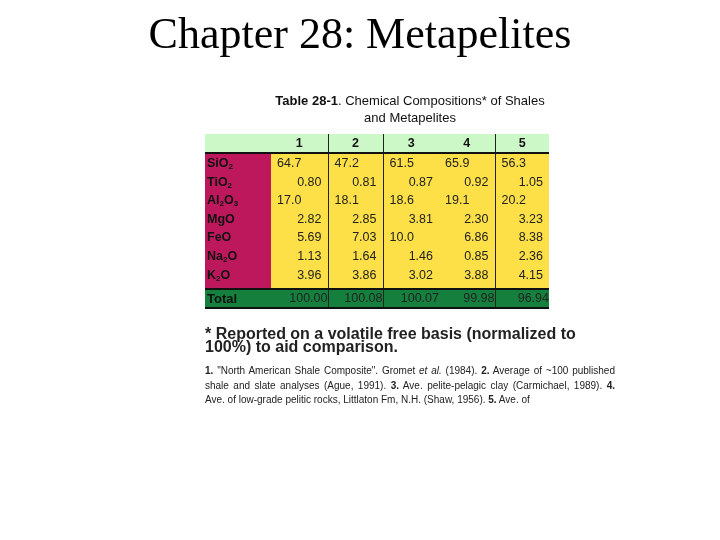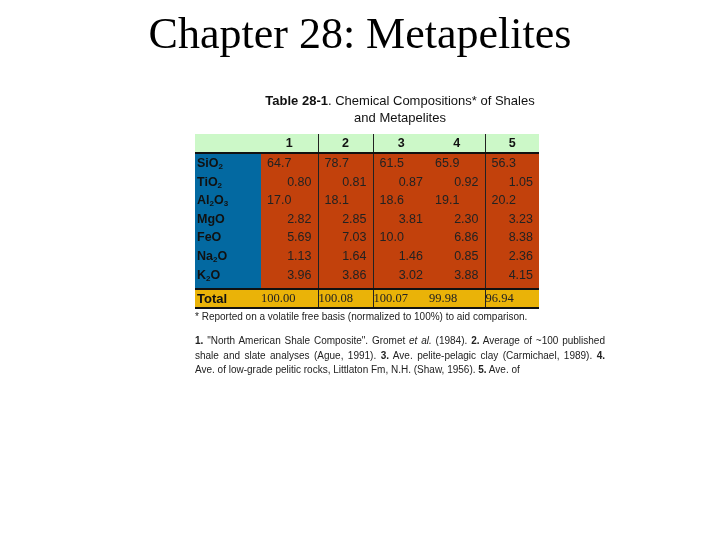--- a/index.html
+++ b/index.html
@@ -5,50 +5,50 @@
   html, body { margin: 0; padding: 0; }
   body {
     width: 720px; height: 540px; background: #ffffff; position: relative; overflow: hidden;
     font-family: "Liberation Sans", sans-serif; color: #111;
   }
   .slide-title {
     position: absolute; left: 0; top: 6px; width: 720px; text-align: center;
     font-family: "Liberation Serif", serif; font-size: 44px; color: #000; line-height: 56px;
   }
   .figure {
-    position: absolute; left: 195px; top: 92px; width: 410px;
+    position: absolute; left: 205px; top: 92px; width: 410px;
   }
   .caption {
     text-align: center; font-size: 13px; line-height: 17px; color: #111; margin-bottom: 8px;
   }
   .caption b { font-weight: bold; }
   table.comp {
     border-collapse: collapse; width: 344px; font-size: 12.5px; table-layout: fixed;
   }
   table.comp td, table.comp th { padding: 0; height: 18.6px; line-height: 18.6px; }
   table.comp thead th {
     background: #ccf8c8; font-weight: bold; text-align: center; height: 18px; line-height: 18px;
     border-bottom: 2px solid #111;
   }
   table.comp col.c0 { width: 66px; }
   table.comp col.c1 { width: 57px; }
   table.comp col.c2 { width: 55px; }
   table.comp col.c3 { width: 56px; }
   table.comp col.c4 { width: 56px; }
   table.comp col.c5 { width: 54px; }
-  td.lbl { background: #0369a1; font-weight: bold; text-align: left; padding-left: 2px !important; }
-  td.val { background: #c2410c; text-align: right; padding-right: 6px !important; color: #222; }
+  td.lbl { background: #be185d; font-weight: bold; text-align: left; padding-left: 2px !important; }
+  td.val { background: #fde047; text-align: right; padding-right: 6px !important; color: #222; }
   td.val.left { text-align: left; padding-left: 6px !important; padding-right: 0 !important; }
   .vb { border-right: 1px solid #222; }
-  tr.total td { background: #eab308; border-top: 2px solid #111; border-bottom: 2px solid #111; height: 17px; line-height: 17px; }
+  tr.total td { background: #15803d; border-top: 2px solid #111; border-bottom: 2px solid #111; height: 17px; line-height: 17px; }
   tr.total td.lbl { font-size: 13px; }
-  tr.total td.val { text-align: left; padding-right: 0 !important; font-family: Liberation Serif, serif; }
+  tr.total td.val { text-align: right; padding-right: 0 !important; }
   tr.gap td { height: 4px; line-height: 4px; }
   sub { font-size: 8px; vertical-align: -2px; line-height: 0; }
-  .footnote { font-size: 10px; line-height: 13px; color: #222; margin-top: 1px; }
+  .footnote { font-size: 16px; line-height: 13px; color: #222; margin-top: 18px; font-weight: bold; }
   .refs { font-size: 10px; line-height: 14.5px; color: #222; margin-top: 11px; text-align: justify; }
   .refs b { font-weight: bold; }
 </style>
 </head>
 <body>
 
 <div class="slide-title">Chapter 28: Metapelites</div>
 
 <div class="figure">
   <div class="caption">
@@ -72,21 +72,21 @@
         <th class="vb">2</th>
         <th>3</th>
         <th class="vb">4</th>
         <th>5</th>
       </tr>
     </thead>
     <tbody>
       <tr>
         <td class="lbl"><span>SiO</span><sub>2</sub></td>
         <td class="val left vb">64.7</td>
-        <td class="val left vb">78.7</td>
+        <td class="val left vb">47.2</td>
         <td class="val left">61.5</td>
         <td class="val left vb">65.9</td>
         <td class="val left">56.3</td>
       </tr>
       <tr>
         <td class="lbl"><span>TiO</span><sub>2</sub></td>
         <td class="val vb">0.80</td>
         <td class="val vb">0.81</td>
         <td class="val">0.87</td>
         <td class="val vb">0.92</td>

